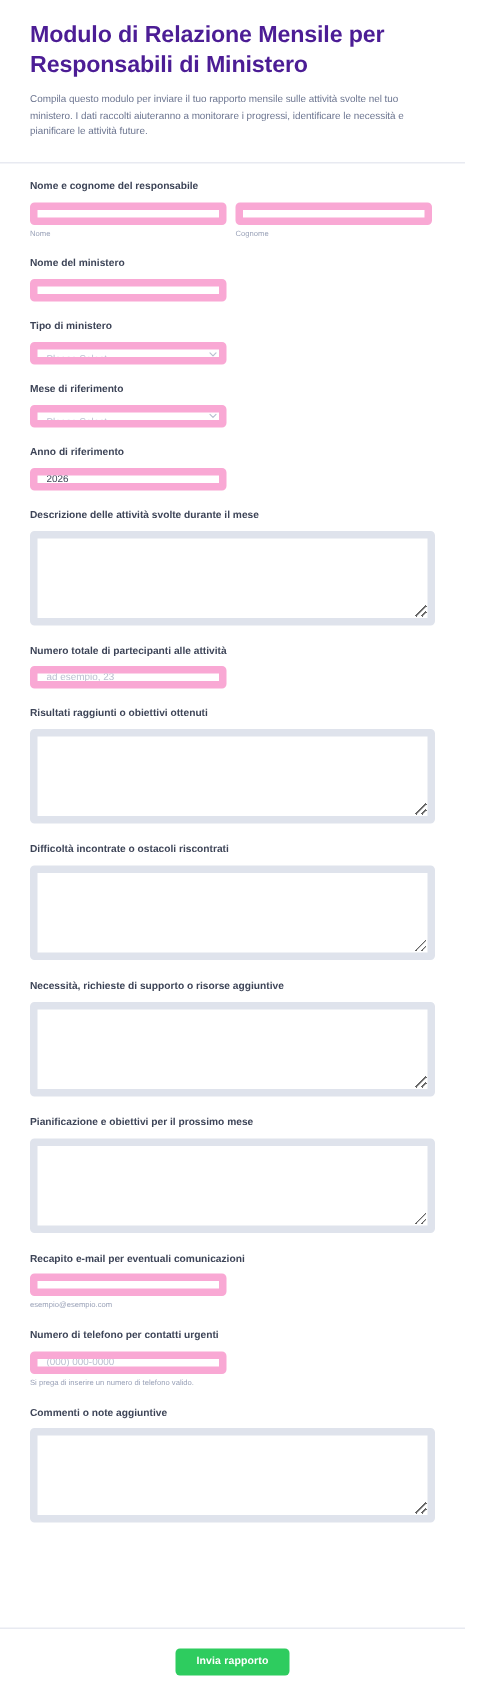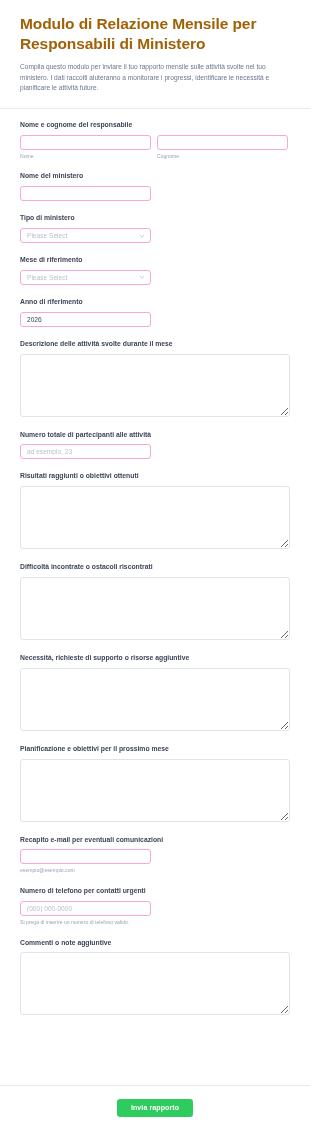--- a/index.html
+++ b/index.html
@@ -25,21 +25,21 @@
   }
 
   
   .form-header {
     padding: 14px 20px 0 20px;
   }
   .form-title {
     font-size: 15.5px;
     line-height: 1.32;
     font-weight: 700;
-    color: #a16207;
+    color: #4c1d95;
     margin: 0 0 7px 0;
     letter-spacing: -0.1px;
   }
   .form-subtitle {
     font-size: 6.6px;
     line-height: 1.62;
     color: #6c7590;
     margin: 0;
     font-weight: 400;
     max-width: 278px;
@@ -78,21 +78,21 @@
     display: block;
     font-size: 5.1px;
     color: #9aa2b8;
     margin-top: 3px;
     line-height: 1.3;
   }
 
   .ctrl {
     display: block;
     width: 100%;
-    border: 1px solid #f9a8d4;
+    border: 5px solid #f9a8d4;
     border-radius: 3px;
     background: #ffffff;
     font-family: "Liberation Sans", "DejaVu Sans", sans-serif;
     font-size: 6.6px;
     color: #3d4457;
     padding: 0 6px;
     height: 15px;
     line-height: 13px;
     outline: none;
   }

